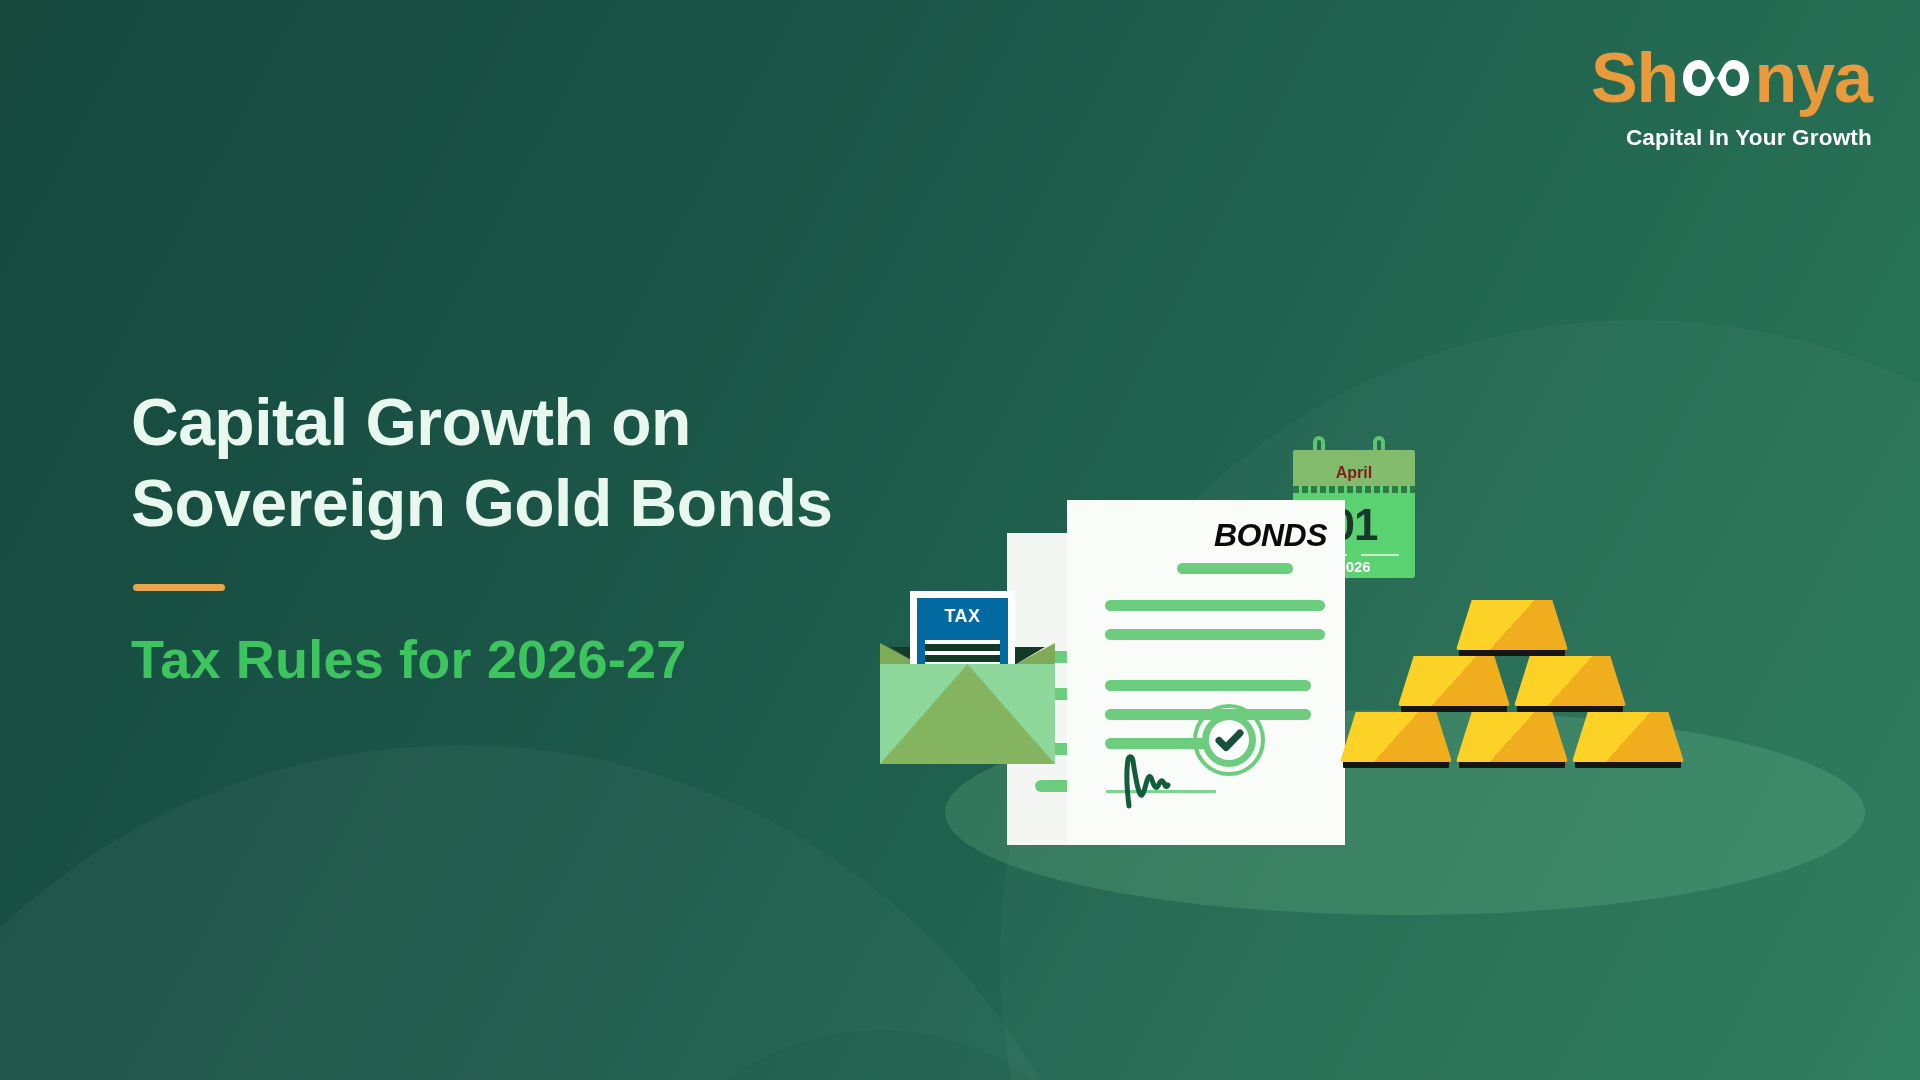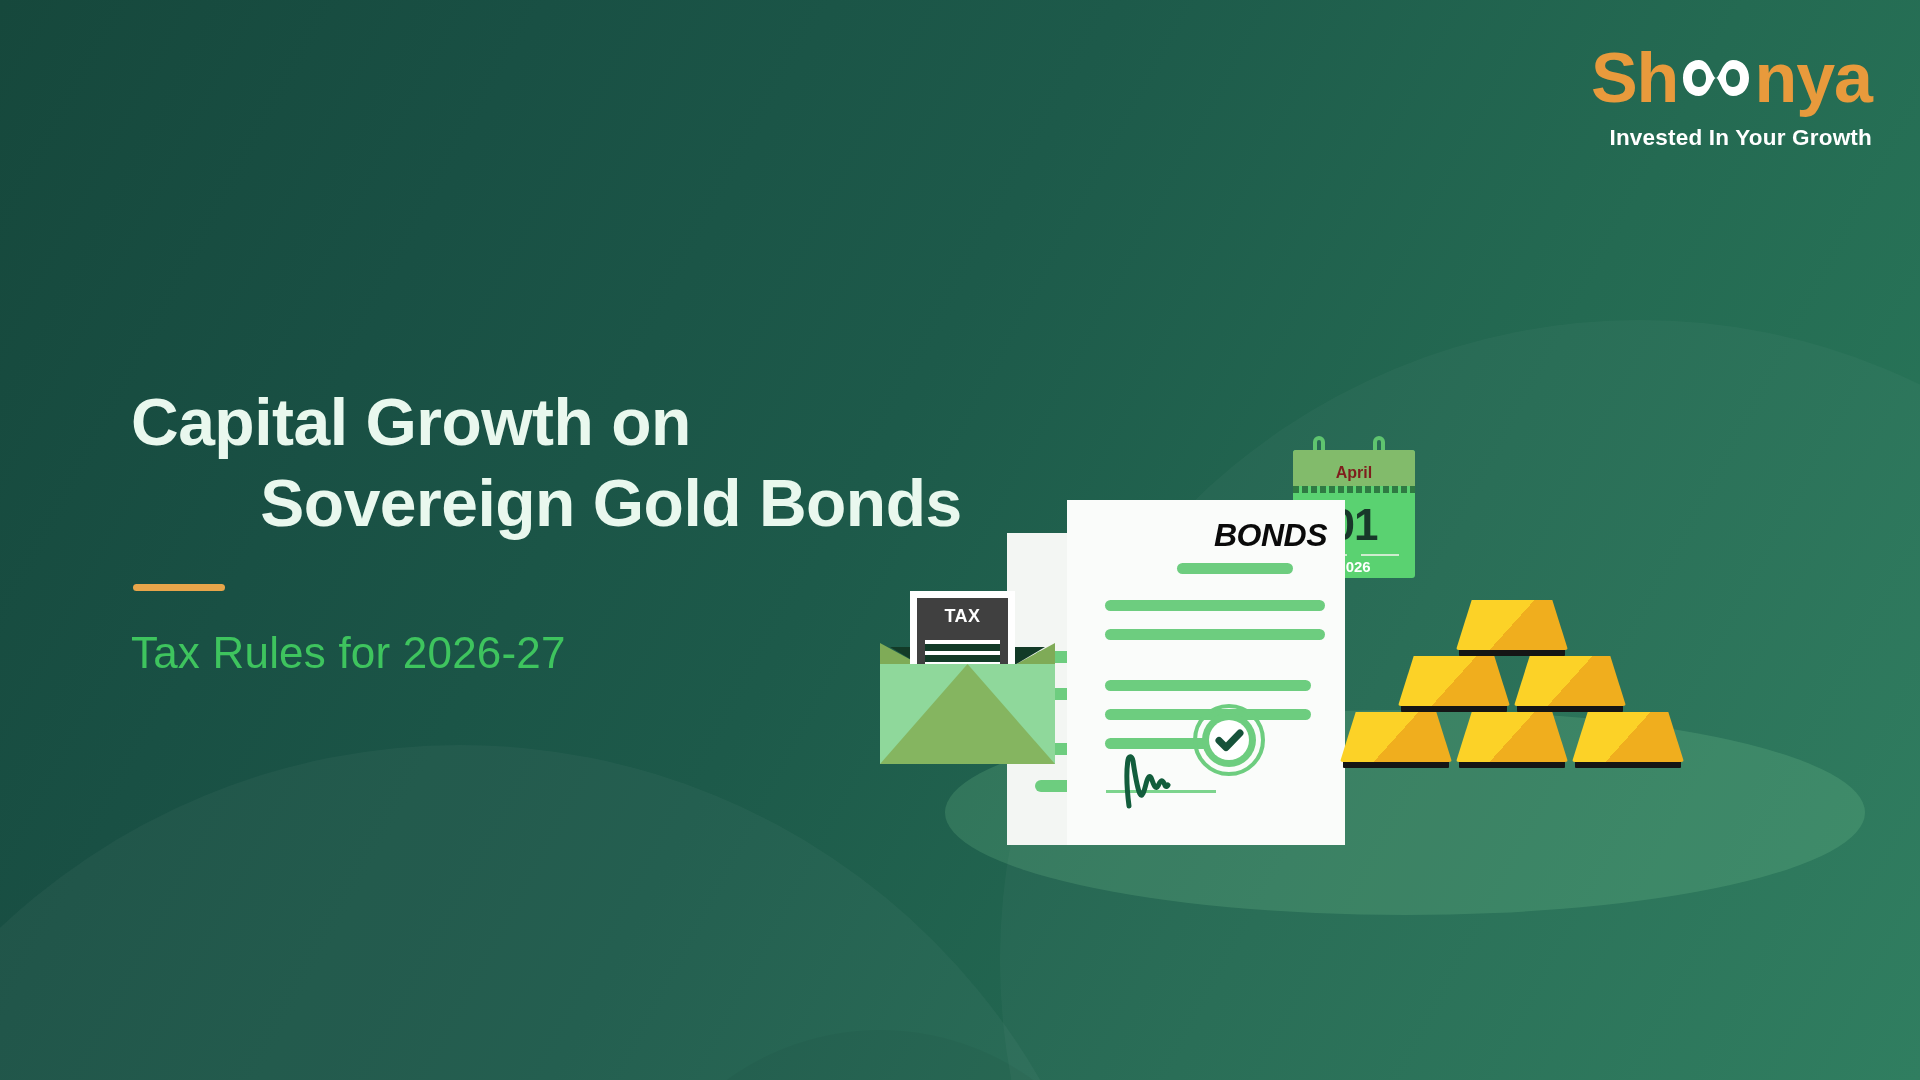--- a/index.html
+++ b/index.html
@@ -81,31 +81,31 @@
     left:131px; top:382px;
     width:960px;
   }
   .headline h1{
     font-size:66px;
     line-height:1.22;
     font-weight:bold;
     color:#e9f8ee;
     letter-spacing:-.5px;
   }
-  .headline h1 .l2{ display:block;text-align:center; }
+  .headline h1 .l2{ display:block; }
   .rule{
     width:92px; height:7px;
     border-radius:4px;
     background:#e8a54a;
     margin:41px 0 0 2px;
   }
   .subhead{
     margin-top:37px;
-    font-size:44px;
-    font-weight:normal;
+    font-size:54px;
+    font-weight:bold;
     color:#3ec45e;
     letter-spacing:.2px;
   }
 
   
   .illus{
     position:absolute;
     left:955px; top:455px;
     width:930px; height:470px;
   }
@@ -229,21 +229,21 @@
   }
   .env-letter{
     position:absolute;
     left:30px; top:-38px;
     width:105px; height:105px;
     background:#ffffff;
     padding:7px;
   }
   .env-letter-inner{
     width:100%; height:100%;
-    background:#404040;
+    background:#0369a1;
     position:relative;
   }
   .env-tax{
     position:absolute; left:0; right:0; top:8px;
     text-align:center;
     font-size:18px; font-weight:bold; color:#ffffff;
     letter-spacing:.5px;
   }
   .env-stripes{
     position:absolute; left:8px; right:8px; top:42px; height:46px;
@@ -323,21 +323,21 @@
                    C70 34 64 42 54 42 C43 42 41 24 37 24 C33 24 31 42 20 42
                    C10 42 4 34 4 24 C4 14 10 6 20 6 Z
                    M20 15 C15 15 13 19 13 24 C13 29 15 33 20 33
                    C25 33 27 29 27 24 C27 19 25 15 20 15 Z
                    M54 15 C49 15 47 19 47 24 C47 29 49 33 54 33
                    C59 33 61 29 61 24 C61 19 59 15 54 15 Z" fill="#ffffff" fill-rule="evenodd"></path>
         </svg>
       </span>
       <span class="seg">nya</span>
     </div>
-    <div class="logo-tag">Invested In Your Growth</div>
+    <div class="logo-tag">Capital In Your Growth</div>
   </div>
 
   <div class="headline nosel">
     <h1>
       <span class="l1">Capital Growth on</span>
       <span class="l2">Sovereign Gold Bonds</span>
     </h1>
     <div class="rule"></div>
     <div class="subhead">Tax Rules for 2026-27</div>
   </div>

